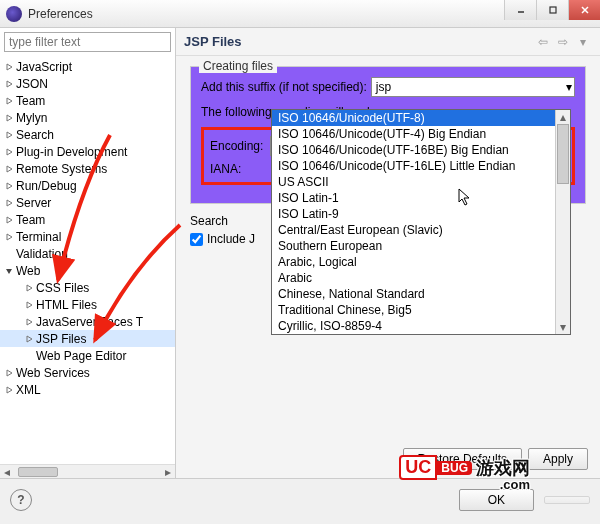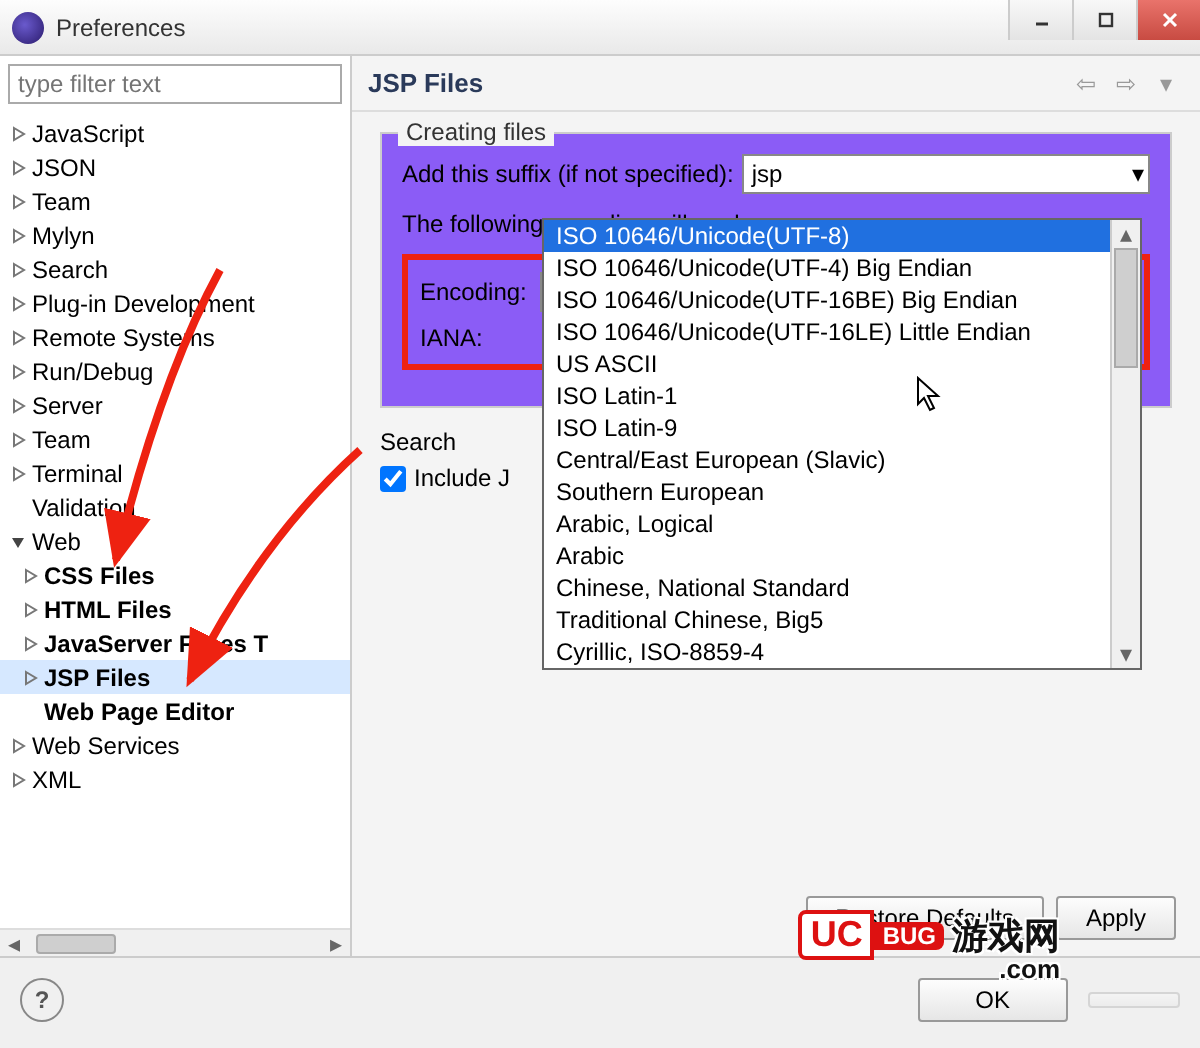--- a/index.html
+++ b/index.html
@@ -16,21 +16,21 @@
 .content { display: flex; height: 450px; }
 
 .sidebar { width: 176px; border-right: 1px solid #ccc; background: #fff; display: flex; flex-direction: column; }
 .filter { margin: 4px; border: 1px solid #aaa; height: 20px; }
 .filter input { width: 100%; height: 100%; border: none; padding: 0 4px; color: #888; outline: none; }
 
 .tree { flex: 1; overflow-y: auto; overflow-x: hidden; padding: 2px 0; position: relative; }
 .tree-item { display: flex; align-items: center; height: 17px; padding-left: 4px; cursor: default; white-space: nowrap; }
 .tree-item .arrow { width: 10px; height: 10px; margin-right: 2px; display: inline-flex; align-items: center; justify-content: center; }
 .tree-item .arrow svg { width: 8px; height: 8px; }
-.tree-item.depth1 { padding-left: 10px; font-weight: bold; }
+.tree-item.depth1 { padding-left: 24px; }
 .tree-item.selected { background: #d6e8ff; }
 .sidebar-scroll { height: 14px; background: #f0f0f0; border-top: 1px solid #ddd; display:flex; align-items:center; }
 .sidebar-scroll .thumb { height: 10px; width: 40px; background: #cfcfcf; border:1px solid #aaa; margin-left:4px; border-radius:2px;}
 .sidebar-scroll .arr { width:14px; display:flex;justify-content:center;color:#666;}
 
 .main { flex: 1; display: flex; flex-direction: column; background: #f4f4f4; position: relative; }
 .main-header { display: flex; align-items: center; height: 28px; padding: 0 8px; border-bottom: 1px solid #ddd; }
 .main-header h2 { font-size: 13px; font-weight: bold; color: #2a3a5a; flex: 1; }
 .navbtns { display: flex; gap: 2px; }
 .navbtn { width: 18px; height: 16px; color: #999; display:flex; align-items:center; justify-content:center; }

